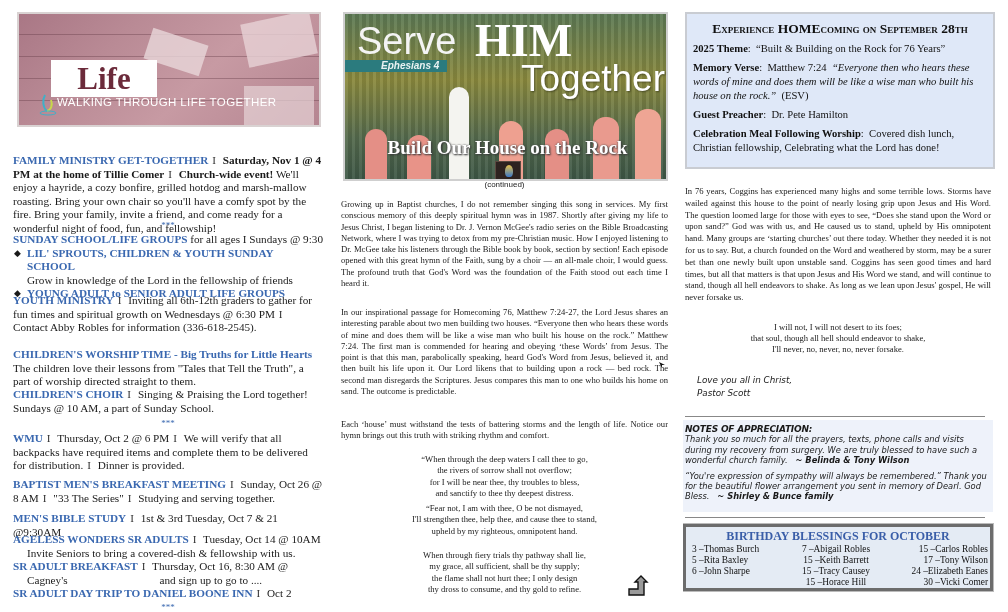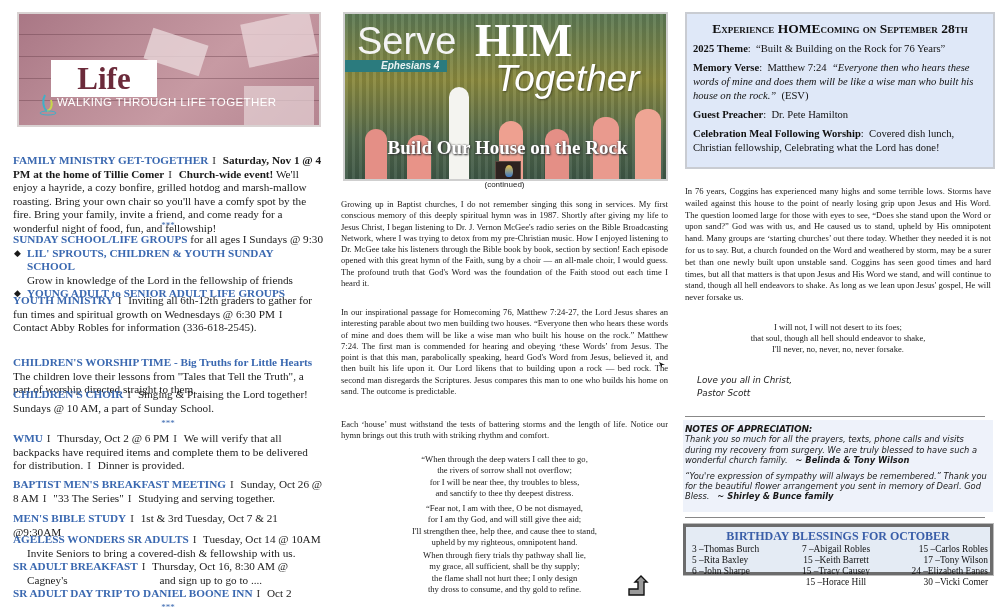--- a/index.html
+++ b/index.html
@@ -35,21 +35,21 @@
 
   
   .sh-banner { position: absolute; left: 2px; top: 12px; width: 325px; height: 169px; border: 2px solid #cfcfcf;
     background: linear-gradient(180deg, #5d7a55 0%, #8b8a3e 40%, #556b4e 75%, #3e5746 100%); overflow: hidden; }
   .sh-stripes { position: absolute; inset: 0;
     background: repeating-linear-gradient(90deg, rgba(255,255,255,0.06) 0 3px, rgba(0,0,0,0.08) 3px 7px); }
   .sh-serve { position: absolute; left: 12px; top: 6px; color: #f4f4f4; font-family: "Liberation Sans", sans-serif; font-size: 38px; line-height: 42px; }
   .sh-him { position: absolute; left: 130px; top: 2px; color: #ffffff; font-family: "Liberation Serif", serif; font-weight: bold; font-size: 46px; line-height: 50px; }
   .sh-eph-bar { position: absolute; left: 0; top: 46px; width: 102px; height: 12px; background: #2b7b7e; }
   .sh-eph { position: absolute; left: 36px; top: 46px; color: #e8f2f2; font-family: "Liberation Sans", sans-serif; font-style: italic; font-weight: bold; font-size: 10px; line-height: 12px; }
-  .sh-together { position: absolute; left: 150px; top: 44px; color: #ffffff; font-family: "Liberation Sans", sans-serif; font-style: italic; font-size: 37px; line-height: 42px; text-shadow: 1px 1px 2px rgba(0,0,0,.4); }
+  .sh-together { position: absolute; left: 136px; top: 44px; color: #ffffff; font-family: "Liberation Sans", sans-serif; font-size: 37px; line-height: 42px; text-shadow: 1px 1px 2px rgba(0,0,0,.4); padding-left: 40px; }
   .hand { position: absolute; bottom: 0; border-radius: 12px 12px 0 0; }
   .sh-title { position: absolute; left: 6px; top: 123px; width: 313px; text-align: center; color: #ffffff; font-family: "Liberation Serif", serif; font-weight: bold; font-size: 19px; line-height: 22px;
     text-shadow: 0 0 2px #555, 1px 1px 2px #333; }
   .sh-logo { position: absolute; left: 150px; top: 147px; width: 26px; height: 20px; background: #2e2320; border: 1px solid #5a4a40; }
   .sh-logo .flame { position: absolute; left: 9px; top: 3px; width: 8px; height: 12px; border-radius: 50% 50% 40% 40%; background: linear-gradient(#e8c24a, #3a78c8); }
   .continued { position: absolute; left: 0; top: 180px; width: 327px; text-align: center; font-family: "Liberation Sans", sans-serif; font-size: 8px; color: #222; }
 
   .c2 { position: absolute; left: 0; width: 327px; font-family: "Liberation Serif", serif; font-size: 8.6px; line-height: 11.3px; text-align: justify; color: #1a1a1a; }
   .verse { position: absolute; left: 0; width: 327px; text-align: center; font-family: "Liberation Serif", serif; font-size: 8.6px; line-height: 11.3px; color: #1a1a1a; }
   .arrow-icon { position: absolute; left: 286px; top: 575px; width: 22px; height: 22px; }
@@ -64,21 +64,21 @@
   .c3 { position: absolute; left: 2px; width: 306px; font-family: "Liberation Serif", serif; font-size: 8.6px; line-height: 11.8px; text-align: justify; color: #1a1a1a; }
   .c3v { position: absolute; left: 2px; width: 306px; text-align: center; font-family: "Liberation Serif", serif; font-size: 8.6px; line-height: 11px; color: #1a1a1a; }
   .sign { position: absolute; left: 14px; width: 200px; font-family: "DejaVu Sans", sans-serif; font-style: italic; font-size: 8.8px; line-height: 12.5px; color: #222; }
   .rule { position: absolute; left: 2px; width: 300px; height: 1px; background: #888; }
 
   .notes { position: absolute; left: 0; top: 420px; width: 310px; height: 92px; background: #eef2fa; padding: 4px 2px 0 2px; font-family: "DejaVu Sans", sans-serif; font-style: italic; font-size: 8.3px; line-height: 10.4px; color: #1a1a1a; }
   .notes .nt { font-weight: bold; font-size: 9px; letter-spacing: -.2px; }
   .notes p { margin-bottom: 5px; }
   .notes b { font-weight: bold; }
 
-  .bday { position: absolute; left: 0; top: 524px; width: 310px; height: 51px; border: 3px solid #6c6c6c; outline: 1px solid #bbb; background: #e4ebf4; padding: 2px 6px 0 6px; }
+  .bday { position: absolute; left: 0; top: 524px; width: 310px; height: 67px; border: 3px solid #6c6c6c; outline: 1px solid #bbb; background: #e4ebf4; padding: 2px 6px 0 6px; }
   .bday-title { text-align: center; color: #3a5ea8; font-family: "Liberation Serif", serif; font-weight: bold; font-size: 12px; line-height: 15px; }
   .bday-grid { display: grid; grid-template-columns: 96px 96px 104px; font-family: "Liberation Serif", serif; font-size: 9.4px; line-height: 11px; color: #111; }
   .bday-grid .c2col { text-align: center; }
   .bday-grid .c3col { text-align: right; }
 </style>
 </head>
 <body>
 
 <div id="col1" class="col">
 
@@ -120,21 +120,21 @@
       <span class="hd">YOUNG ADULT to SENIOR ADULT LIFE GROUPS</span>
     </div>
   </div>
 
   <div class="c1" style="top:294px;">
     <span class="hd">YOUTH MINISTRY</span><span class="sep">I</span>
     <span>Inviting all 6th-12th graders to gather for fun times and spiritual growth on Wednesdays @ 6:30 PM</span><span class="sep">I</span>
     <span>Contact Abby Robles for information (336-618-2545).</span>
   </div>
 
-  <div class="c1" style="top:356px;">
+  <div class="c1" style="top:348px;">
     <div class="hd">CHILDREN'S  WORSHIP TIME - Big Truths for Little Hearts</div>
     <div>The children love their lessons from "Tales that Tell the Truth", a part of worship directed straight to them.</div>
   </div>
 
   <div class="c1" style="top:388px;">
     <span class="hd">CHILDREN'S CHOIR</span><span class="sep">I</span>
     <span>Singing &amp; Praising the Lord together! Sundays @ 10 AM, a part of Sunday School.</span>
   </div>
   <div class="c1 stars" style="top:418px;">***</div>
 
@@ -203,21 +203,20 @@
   <p class="c2" style="top:419px;">Each ‘house’ must withstand the tests of battering storms and the length of life. Notice our hymn brings out this truth with striking rhythm and comfort.</p>
 
   <div class="verse" style="top:454px;">
     <div>“When through the deep waters I call thee to go,</div>
     <div>the rivers of sorrow shall not overflow;</div>
     <div>for I will be near thee, thy troubles to bless,</div>
     <div>and sanctify to thee thy deepest distress.</div>
   </div>
   <div class="verse" style="top:503px;">
     <div>“Fear not, I am with thee, O be not dismayed,</div>
-    <div>for I am thy God, and will still give thee aid;</div>
     <div>I'll strengthen thee, help thee, and cause thee to stand,</div>
     <div>upheld by my righteous, omnipotent hand.</div>
   </div>
   <div class="verse" style="top:550px;">
     <div>When through fiery trials thy pathway shall lie,</div>
     <div>my grace, all sufficient, shall be thy supply;</div>
     <div>the flame shall not hurt thee; I only design</div>
     <div>thy dross to consume, and thy gold to refine.</div>
   </div>
 

